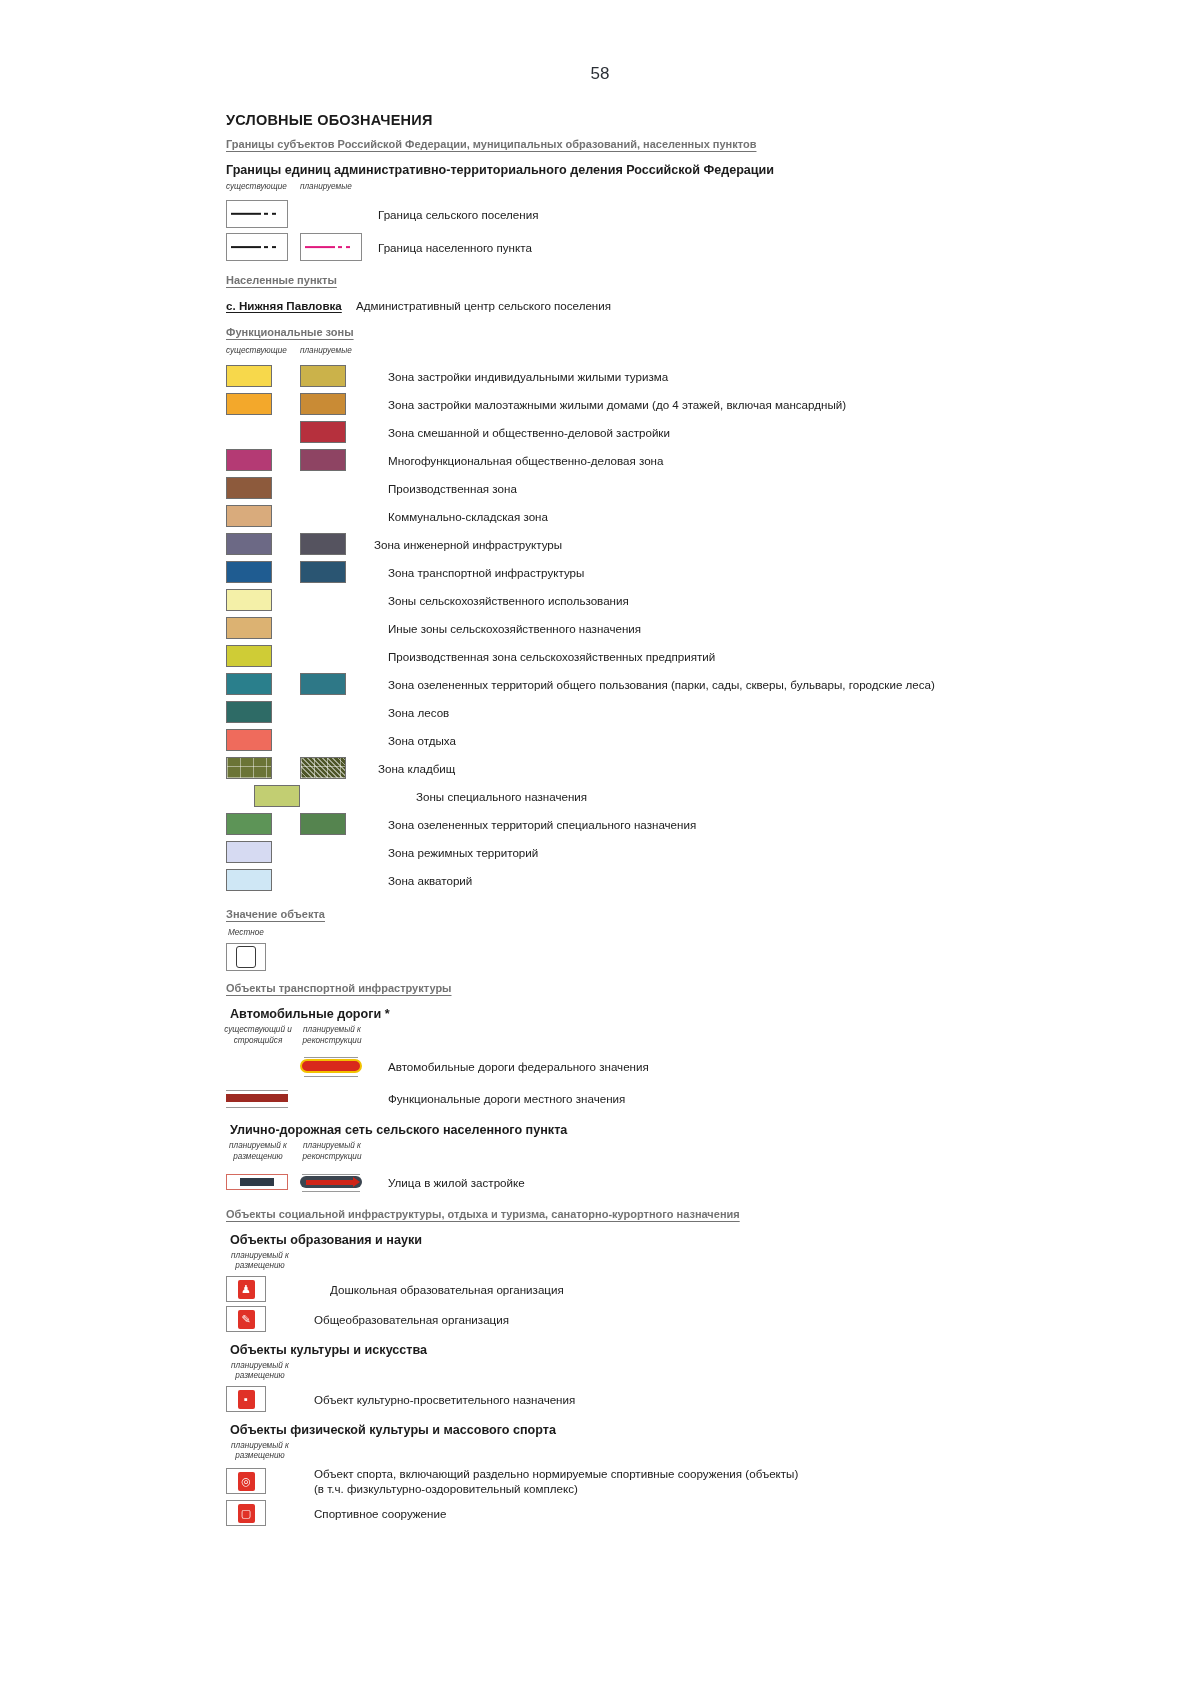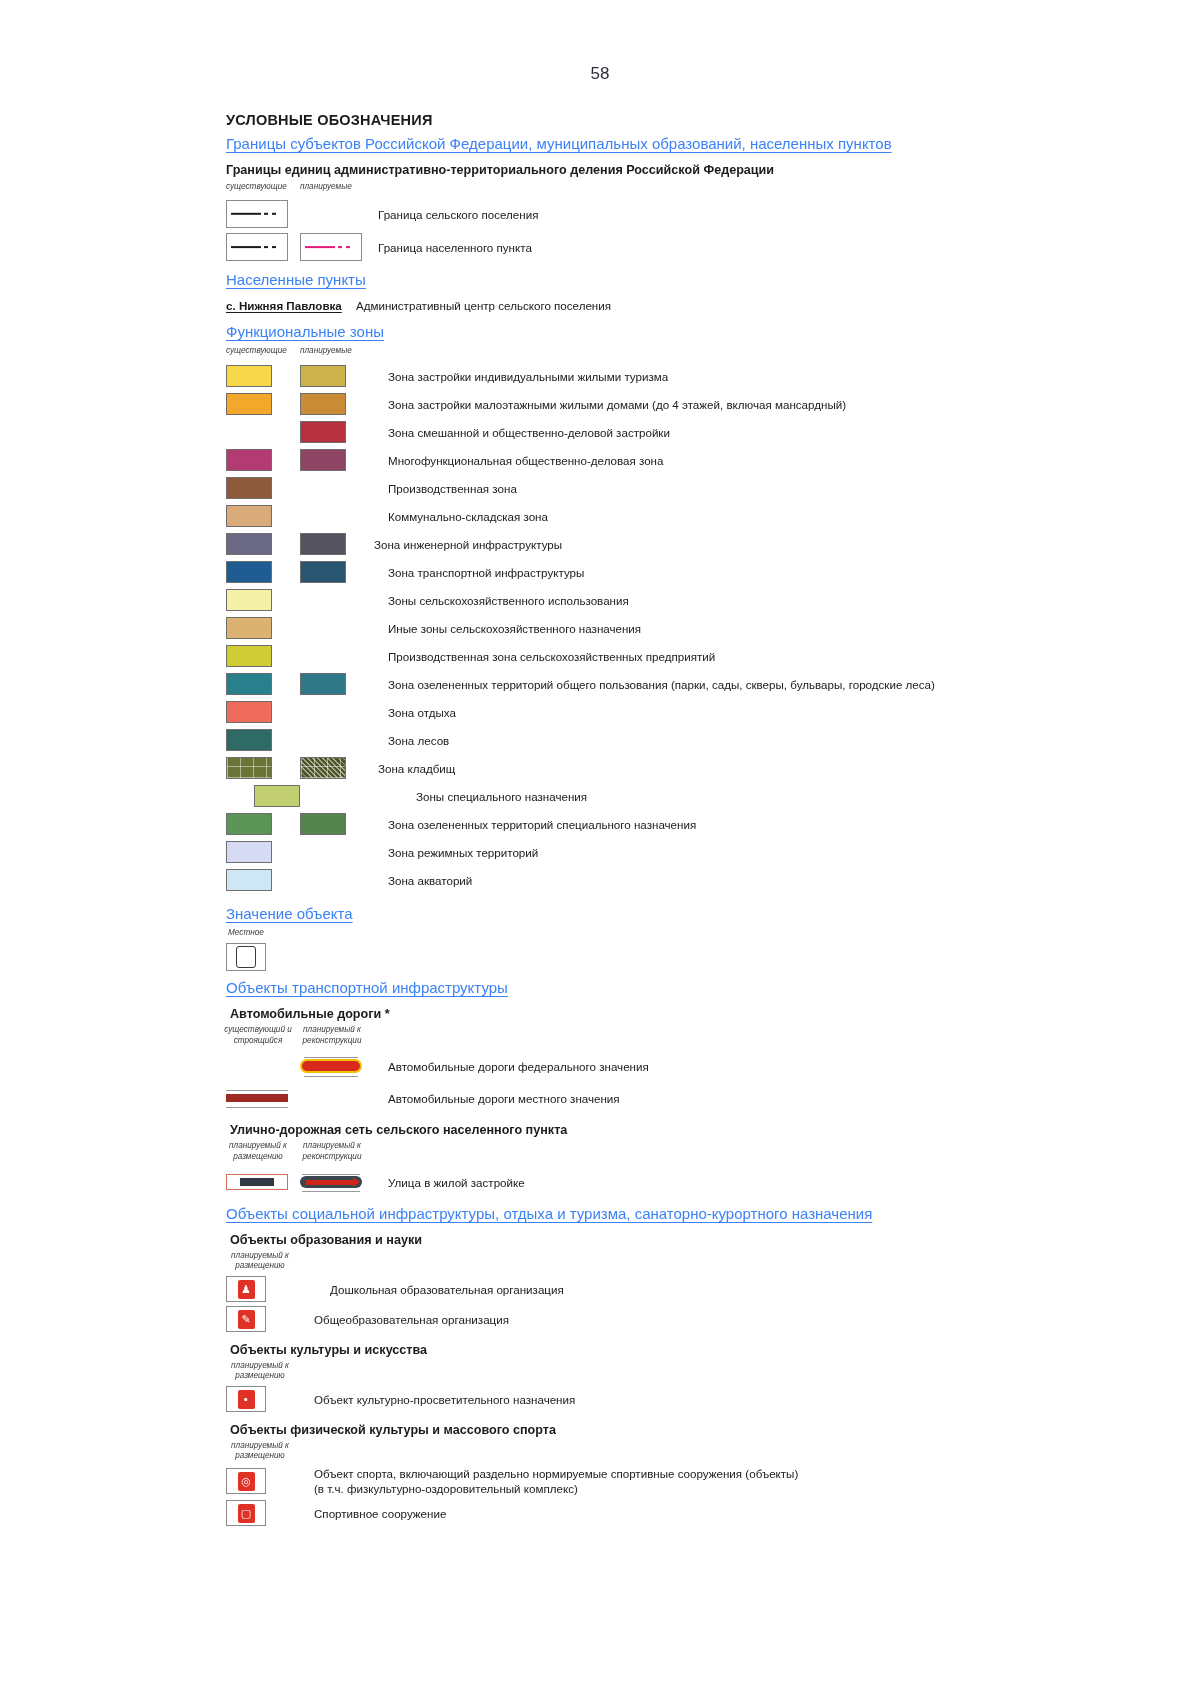--- a/index.html
+++ b/index.html
@@ -11,21 +11,21 @@
   }
   .page{position:absolute;inset:0;background:#fff;}
   .page-number{
     position:absolute;top:64px;left:0;width:1200px;text-align:center;
     font-size:17px;color:#2b2f36;
   }
   .legend{position:absolute;left:226px;top:112px;width:940px;}
 
   
   .h-main{font-size:14.5px;font-weight:bold;letter-spacing:.2px;color:#1b1b1b;margin:0 0 6px 0;}
-  .h-sec{font-size:15px;font-weight:normal;color:#3b82f6;
+  .h-sec{font-size:11px;font-weight:bold;color:#737373;
          text-decoration:underline;text-underline-offset:3px;
          line-height:20px;margin:6px 0 4px 0;}
   .h-sub{font-size:12.6px;font-weight:bold;color:#1b1b1b;line-height:16px;margin:4px 0 2px 0;}
   .h-sub2{font-size:12.6px;font-weight:bold;color:#1b1b1b;line-height:16px;margin:8px 0 1px 4px;}
 
   
   .col-caps{position:relative;height:14px;margin:4px 0 2px 0;}
   .cap{position:absolute;font-size:8.2px;font-style:italic;color:#3a3a3a;line-height:10px;}
   .cap.c1{left:0;}
   .cap.c2{left:74px;}
@@ -229,31 +229,31 @@
           <div class="slot">
             <span class="sw" style="background: rgb(42, 127, 140);"></span>
           </div>
           <div class="slot">
             <span class="sw hatch" style="background: rgb(46, 120, 135);"></span>
           </div>
           <div class="lbl" style="margin-left: 14px;">Зона озелененных территорий общего пользования (парки, сады, скверы, бульвары, городские леса)</div>
         </div>
         <div class="row" style="min-height: 28px;">
           <div class="slot">
+            <span class="sw" style="background: rgb(46, 107, 102);"></span>
+          </div>
+          <div class="slot"></div>
+          <div class="lbl" style="margin-left: 14px;">Зона лесов</div>
+        </div>
+        <div class="row" style="min-height: 28px;">
+          <div class="slot">
             <span class="sw" style="background: rgb(239, 107, 92);"></span>
           </div>
           <div class="slot"></div>
           <div class="lbl" style="margin-left: 14px;">Зона отдыха</div>
-        </div>
-        <div class="row" style="min-height: 28px;">
-          <div class="slot">
-            <span class="sw" style="background: rgb(46, 107, 102);"></span>
-          </div>
-          <div class="slot"></div>
-          <div class="lbl" style="margin-left: 14px;">Зона лесов</div>
         </div>
         <div class="row" style="min-height: 28px;">
           <div class="slot">
             <span class="sw" style="background: repeating-linear-gradient(0deg, rgba(255, 255, 255, 0.45) 0px, rgba(255, 255, 255, 0.45) 1px, rgba(0, 0, 0, 0) 1px, rgba(0, 0, 0, 0) 11px), repeating-linear-gradient(90deg, rgba(255, 255, 255, 0.45) 0px, rgba(255, 255, 255, 0.45) 1px, rgba(0, 0, 0, 0) 1px, rgba(0, 0, 0, 0) 13px) rgb(107, 116, 54);"></span>
           </div>
           <div class="slot">
             <span class="sw hatch" style="background: repeating-linear-gradient(0deg, rgba(255, 255, 255, 0.45) 0px, rgba(255, 255, 255, 0.45) 1px, rgba(0, 0, 0, 0) 1px, rgba(0, 0, 0, 0) 11px), repeating-linear-gradient(90deg, rgba(255, 255, 255, 0.45) 0px, rgba(255, 255, 255, 0.45) 1px, rgba(0, 0, 0, 0) 1px, rgba(0, 0, 0, 0) 13px), repeating-linear-gradient(45deg, rgba(255, 255, 255, 0.5) 0px, rgba(255, 255, 255, 0.5) 1.3px, rgba(255, 255, 255, 0) 1.3px, rgba(255, 255, 255, 0) 3.6px) rgb(77, 85, 39);"></span>
           </div>
           <div class="lbl" style="">Зона кладбищ</div>
         </div>
@@ -323,21 +323,21 @@
     </div>
 
     <div class="row" style="min-height:32px;">
       <div class="slot">
         <div class="roadbox">
           <div class="roadcase"></div>
           <div class="roadfill" style="background:#9d2a22;"></div>
         </div>
       </div>
       <div class="slot"></div>
-      <div class="lbl" style="margin-left:14px;">Автомобильные дороги местного значения</div>
+      <div class="lbl" style="margin-left:14px;">Функциональные дороги местного значения</div>
     </div>
 
     <div class="h-sub2">Улично-дорожная сеть сельского населенного пункта</div>
     <div class="cap2l">
       <span class="cap c1" style="top:0;">планируемый к</span>
       <span class="cap c1" style="top:11px;">размещению</span>
       <span class="cap c2" style="top:0;">планируемый к</span>
       <span class="cap c2" style="top:11px;">реконструкции</span>
     </div>
 

